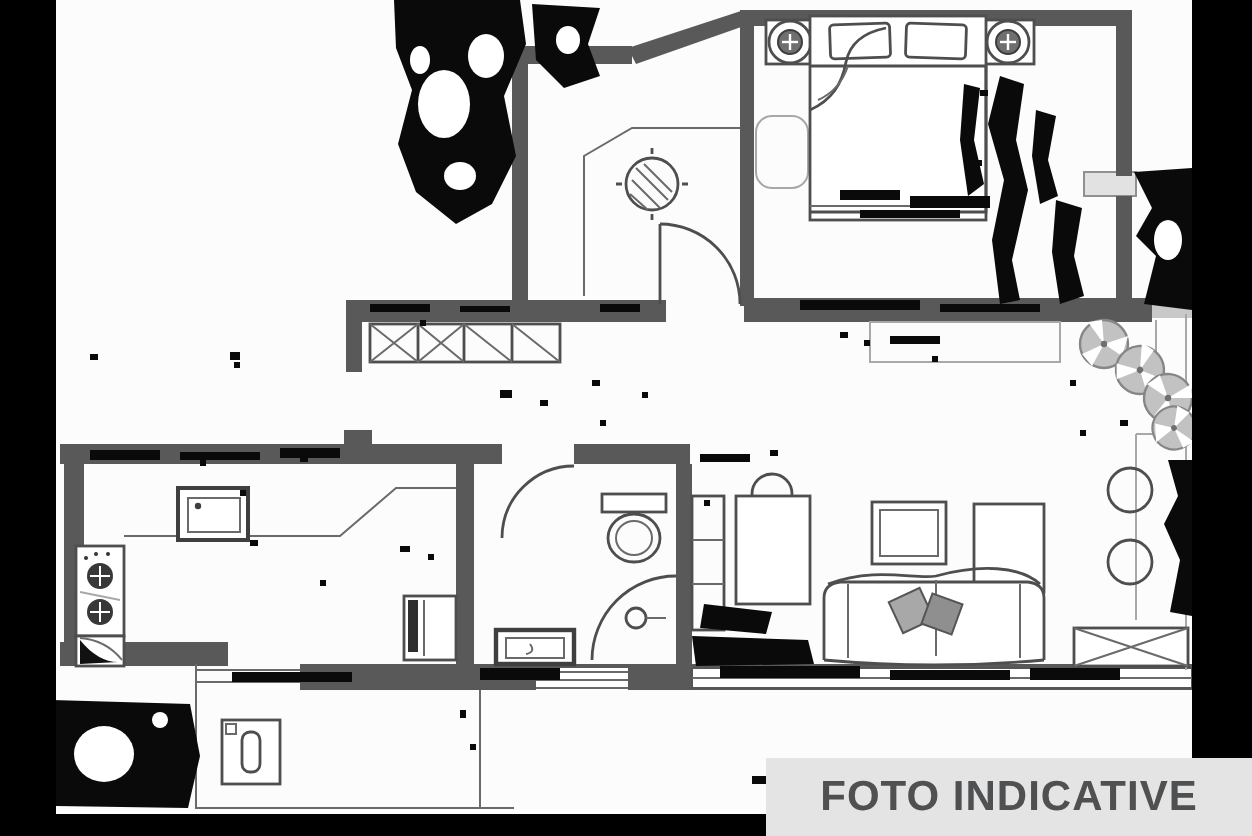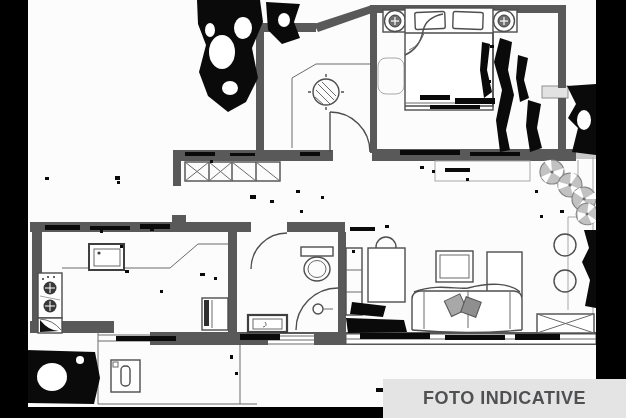--- a/index.html
+++ b/index.html
@@ -11,21 +11,21 @@
   #stage{position:relative;width:626px;height:418px;background:var(--paper);overflow:hidden;
          font-family:"Liberation Sans", sans-serif;}
   #plan-svg{position:absolute;left:0;top:0;}
   .bar{position:absolute;background:var(--scan-border);}
   #bar-left{left:0;top:0;width:28px;height:418px;}
   #bar-right{left:596px;top:0;width:30px;height:383px;}
   #bar-bottom{left:0;top:407px;width:385px;height:11px;}
   #banner{position:absolute;left:383px;top:379px;width:243px;height:39px;
           background:var(--banner-bg);display:flex;align-items:center;justify-content:center;
           z-index:5;}
-  #banner span{font-weight:700;font-size:18px;letter-spacing:.5px;color:var(--banner-text);}
+  #banner span{font-weight:700;font-size:21px;letter-spacing:.5px;color:var(--banner-text);}
   
   .w{fill:var(--wall);stroke:none;}
   .f{fill:none;stroke:var(--line);stroke-width:1.4;}
   .fw{fill:#fff;stroke:var(--line);stroke-width:1.4;}
   .tn{fill:none;stroke:#6a6a6a;stroke-width:1;}
   .lt{fill:none;stroke:var(--light-line);stroke-width:1;}
   .nz{fill:var(--noise);stroke:none;}
   .wh{fill:#fff;stroke:none;}
 </style>
 </head>

